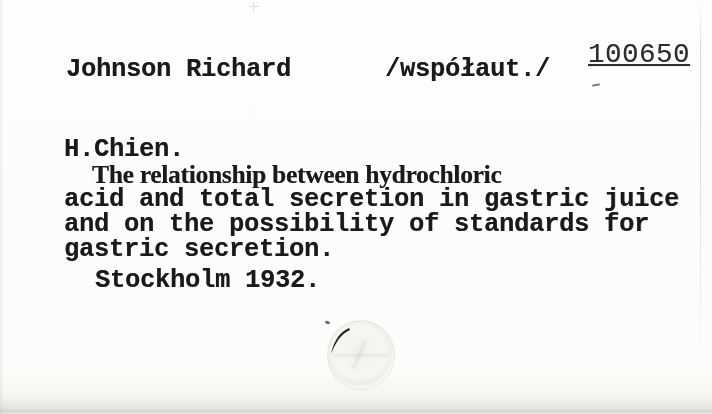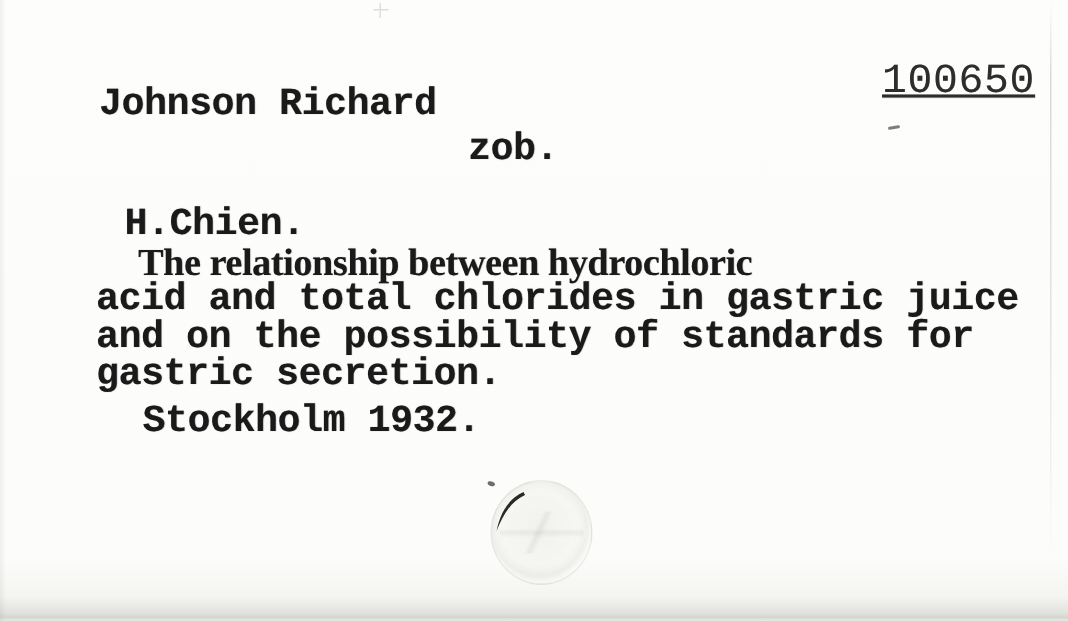--- a/index.html
+++ b/index.html
@@ -38,21 +38,21 @@
     color: #1a1a1a;
     white-space: pre;
     letter-spacing: -0.3px;
     text-shadow: 0.3px 0.3px 0.6px rgba(25,25,25,0.55);
     text-align: center;
   }
   .l-heading  { left: 66px;  top: 57px;  }
   .l-qualifier{ left: 385px; top: 57px;  }
   .l-zob      { left: 312px; top: 87px;  }
   .l-auth1    { left: 64px;  top: 112px; }
-  .l-auth2    { left: 64px;  top: 137px; margin-left: 19px; }
+  .l-auth2    { left: 64px;  top: 137px; }
   .l-title1   { left: 92px;  top: 162px; font-family: Liberation Serif, serif; }
   .l-title2   { left: 64px;  top: 187px; }
   .l-title3   { left: 64px;  top: 212px; }
   .l-title4   { left: 64px;  top: 237px; }
   .l-imprint  { left: 95px;  top: 268px; }
 
   .l-callnum {
     position: absolute;
     left: 588px; top: 41px;
     font-family: "Liberation Mono", "DejaVu Sans Mono", monospace;
@@ -147,27 +147,27 @@
 </style>
 </head>
 <body>
 
 <div class="card">
 
   <span class="l-callnum">100650</span>
   <div class="callnum-tick"></div>
 
   <span class="tw l-heading">Johnson Richard</span>
+  <span class="tw l-qualifier">/współaut./</span>
 
-  <span class="tw l-zob">zob.</span>
 
   <span class="tw l-auth2">H.Chien.</span>
 
   <span class="tw l-title1">The relationship between hydrochloric</span>
-  <span class="tw l-title2">acid and total chlorides in gastric juice</span>
+  <span class="tw l-title2">acid and total secretion in gastric juice</span>
   <span class="tw l-title3">and on the possibility of standards for</span>
   <span class="tw l-title4">gastric secretion.</span>
 
   <span class="tw l-imprint">Stockholm 1932.</span>
 
   <div class="cross-mark">
     <div class="h"></div>
       <div class="v"></div>
   </div>
 

